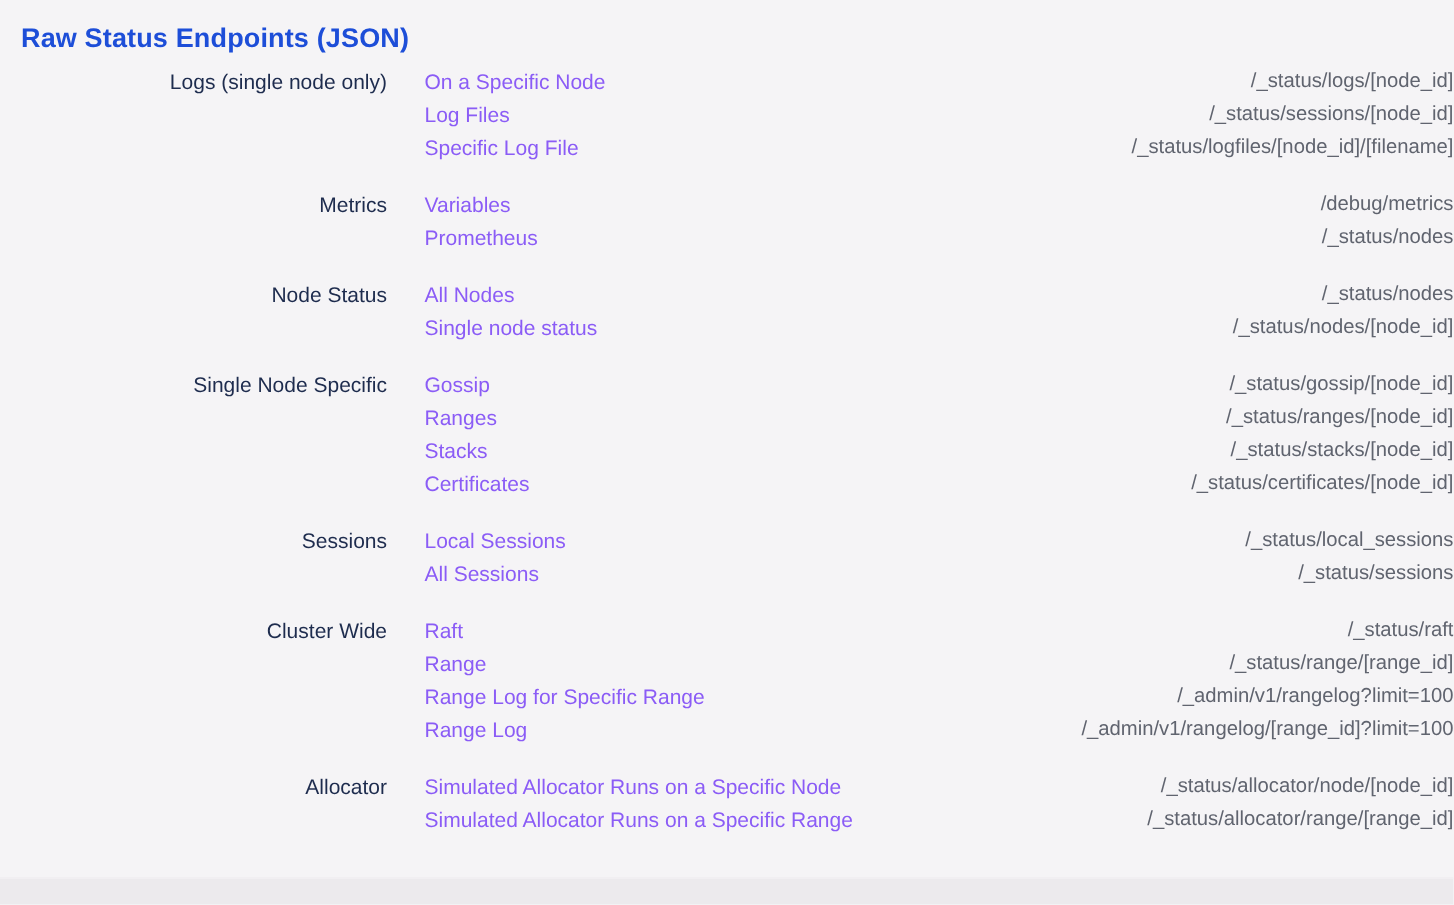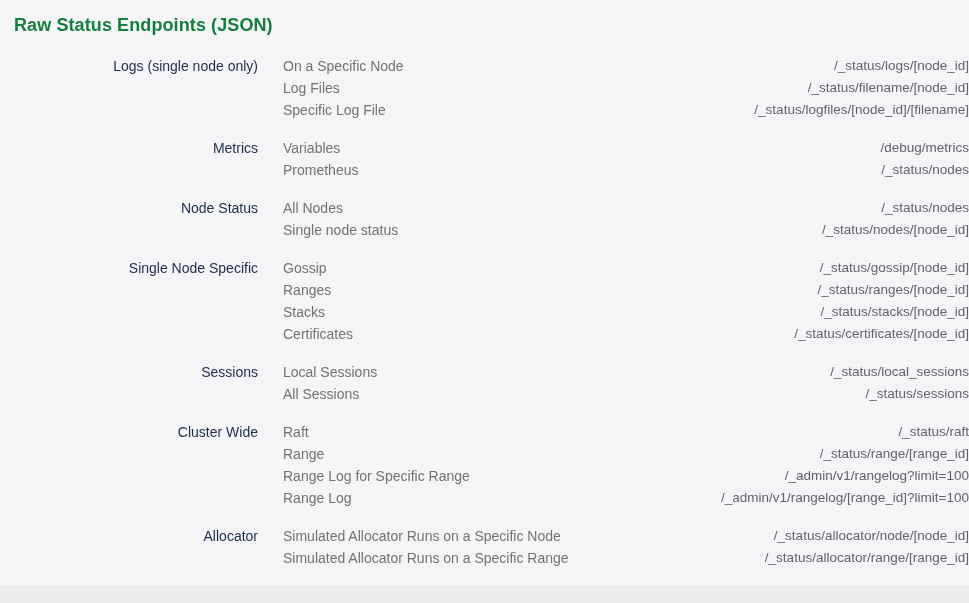--- a/index.html
+++ b/index.html
@@ -17,25 +17,25 @@
   .page {
     position: absolute;
     inset: 0;
   }
   .page-title {
     margin: 0;
     padding: 13px 0 0 14px;
     font-size: 18px;
     line-height: 24px;
     font-weight: 600;
-    color: #15803d;
+    color: #1d4ed8;
     letter-spacing: 0.1px;
   }
   .groups {
-    margin-top: 18px;
+    margin-top: 6px;
   }
   .group {
     display: flex;
     align-items: flex-start;
     margin-bottom: 16px;
   }
   .category {
     width: 258px;
     text-align: right;
     font-size: 14px;
@@ -54,21 +54,21 @@
     flex: 1 1 auto;
     display: flex;
     flex-direction: column;
     align-items: flex-end;
   }
   .link {
     display: block;
     height: 22px;
     line-height: 22px;
     font-size: 14px;
-    color: #737373;
+    color: #8b5cf6;
     text-decoration: none;
     cursor: pointer;
   }
   .path {
     display: block;
     height: 22px;
     line-height: 22px;
     font-size: 13.5px;
     color: #60646f;
   }
@@ -90,21 +90,21 @@
   <div class="groups" id="groups">
   <div class="group">
     <div class="category">Logs (single node only)</div>
     <div class="links">
           <a class="link" href="#">On a Specific Node</a>
           <a class="link" href="#">Log Files</a>
           <a class="link" href="#">Specific Log File</a>
         </div>
     <div class="paths">
           <div class="path">/_status/logs/[node_id]</div>
-          <div class="path">/_status/filename/[node_id]</div>
+          <div class="path">/_status/sessions/[node_id]</div>
           <div class="path">/_status/logfiles/[node_id]/[filename]</div>
         </div>
   </div>
 
   <div class="group">
     <div class="category">Metrics</div>
     <div class="links">
           <a class="link" href="#">Variables</a>
           <a class="link" href="#">Prometheus</a>
         </div>

